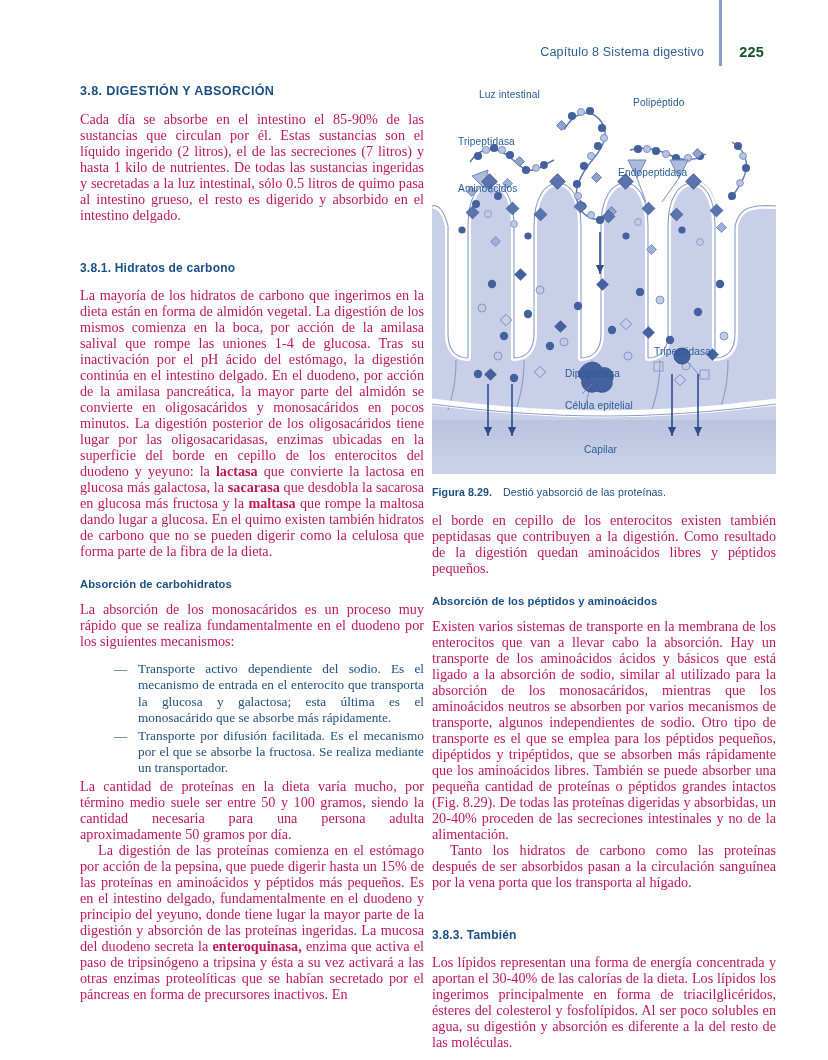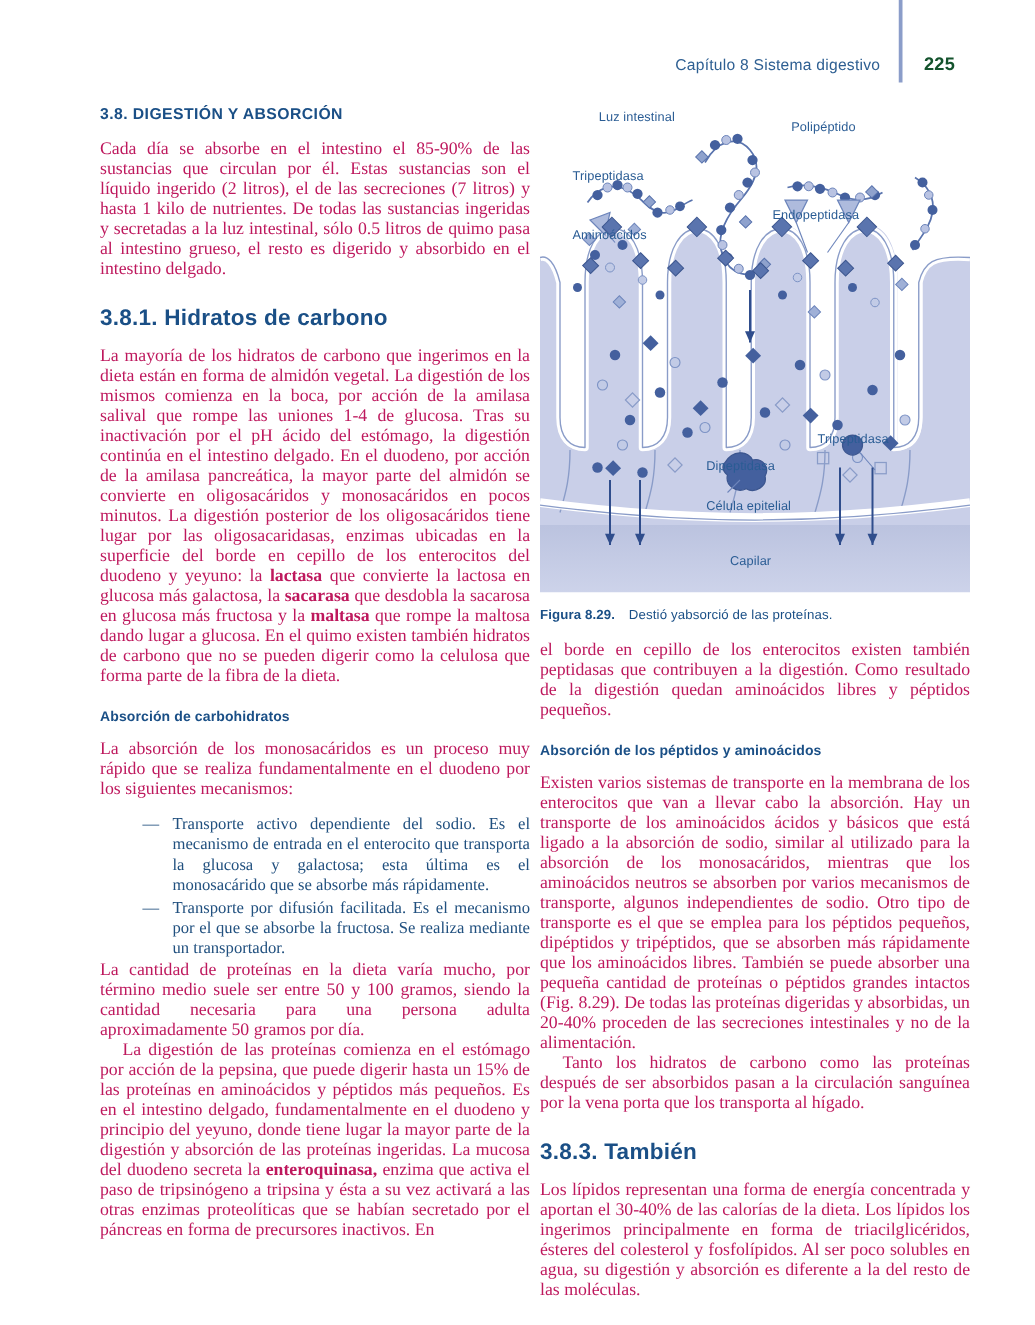--- a/index.html
+++ b/index.html
@@ -61,25 +61,25 @@
     font-family: "Liberation Sans", sans-serif;
     font-size: 12.6px;
     font-weight: 700;
     color: #1a4f86;
     letter-spacing: .35px;
     margin: 0 0 13px 0;
     text-align: left;
   }
   h3.sub {
     font-family: "Liberation Sans", sans-serif;
-    font-size: 18px;
+    font-size: 12px;
     font-weight: 700;
     color: #1a4f86;
     letter-spacing: .2px;
-    margin: 21px 0 12px 0;
+    margin: 38px 0 12px 0;
     text-align: left;
   }
   h4.subsub {
     font-family: "Liberation Sans", sans-serif;
     font-size: 11.2px;
     font-weight: 700;
     color: #1a4f86;
     letter-spacing: .1px;
     margin: 19px 0 11px 0;
     text-align: left;

